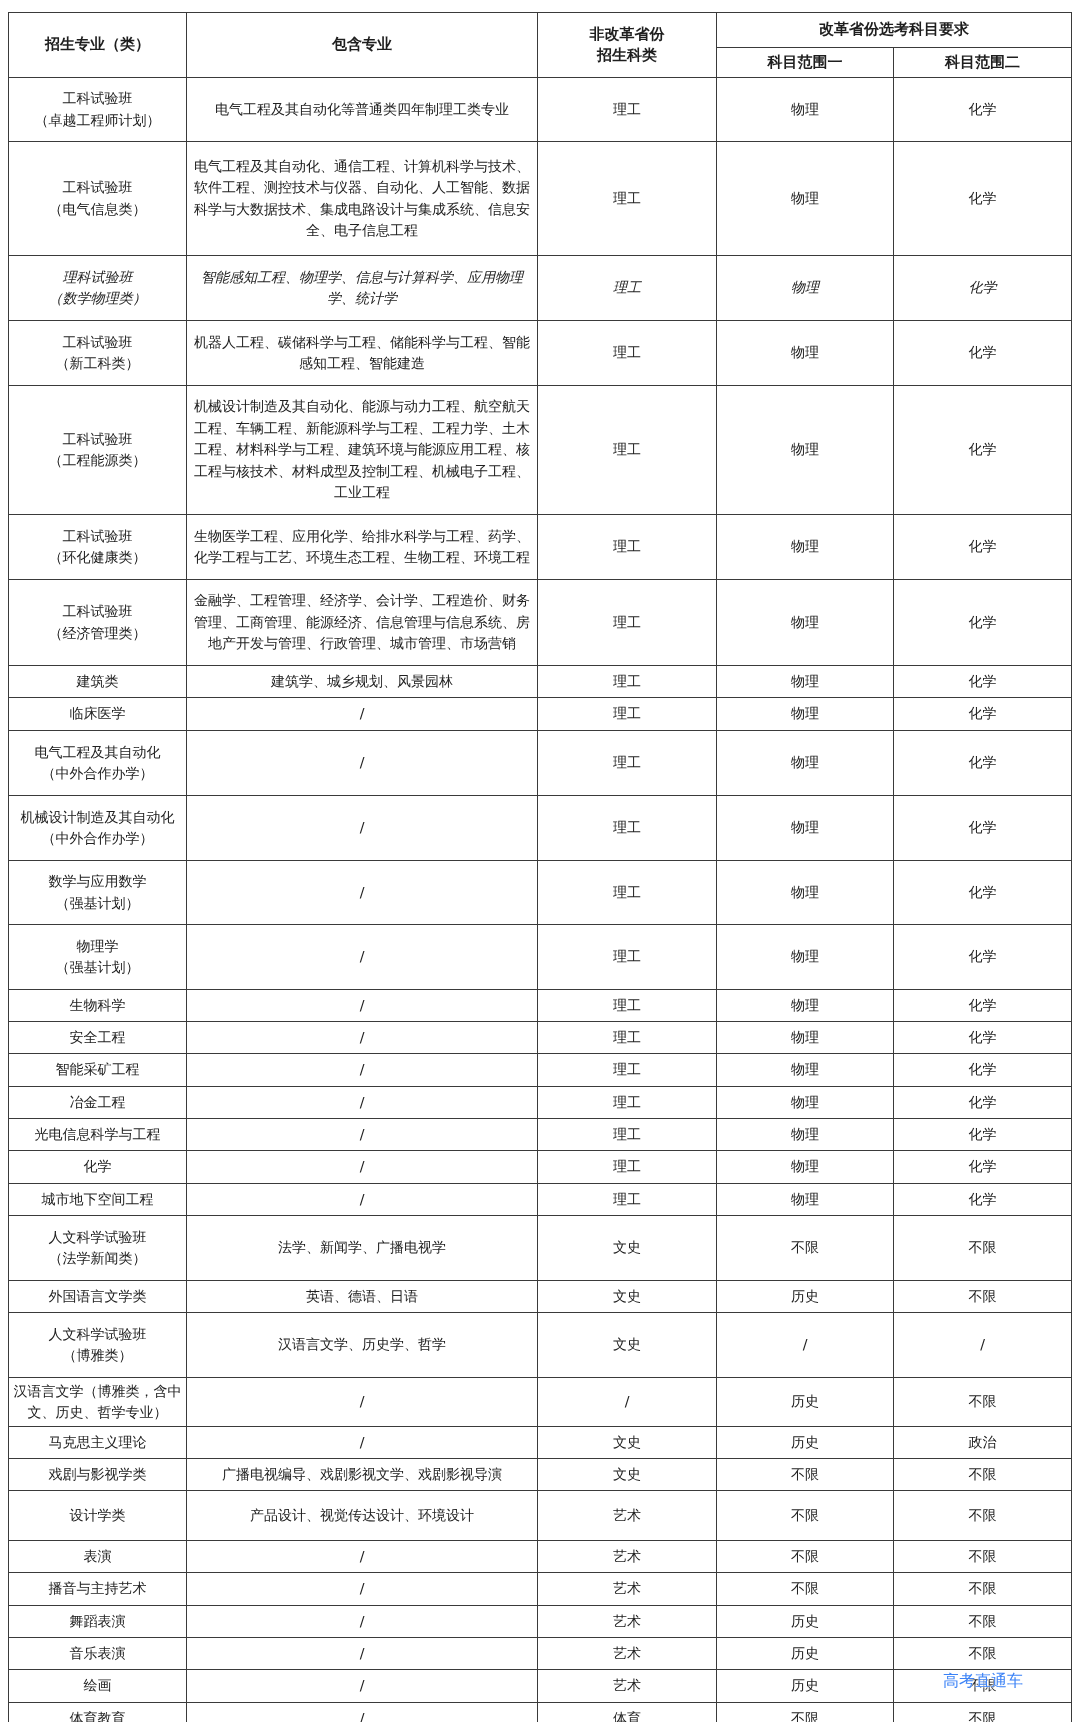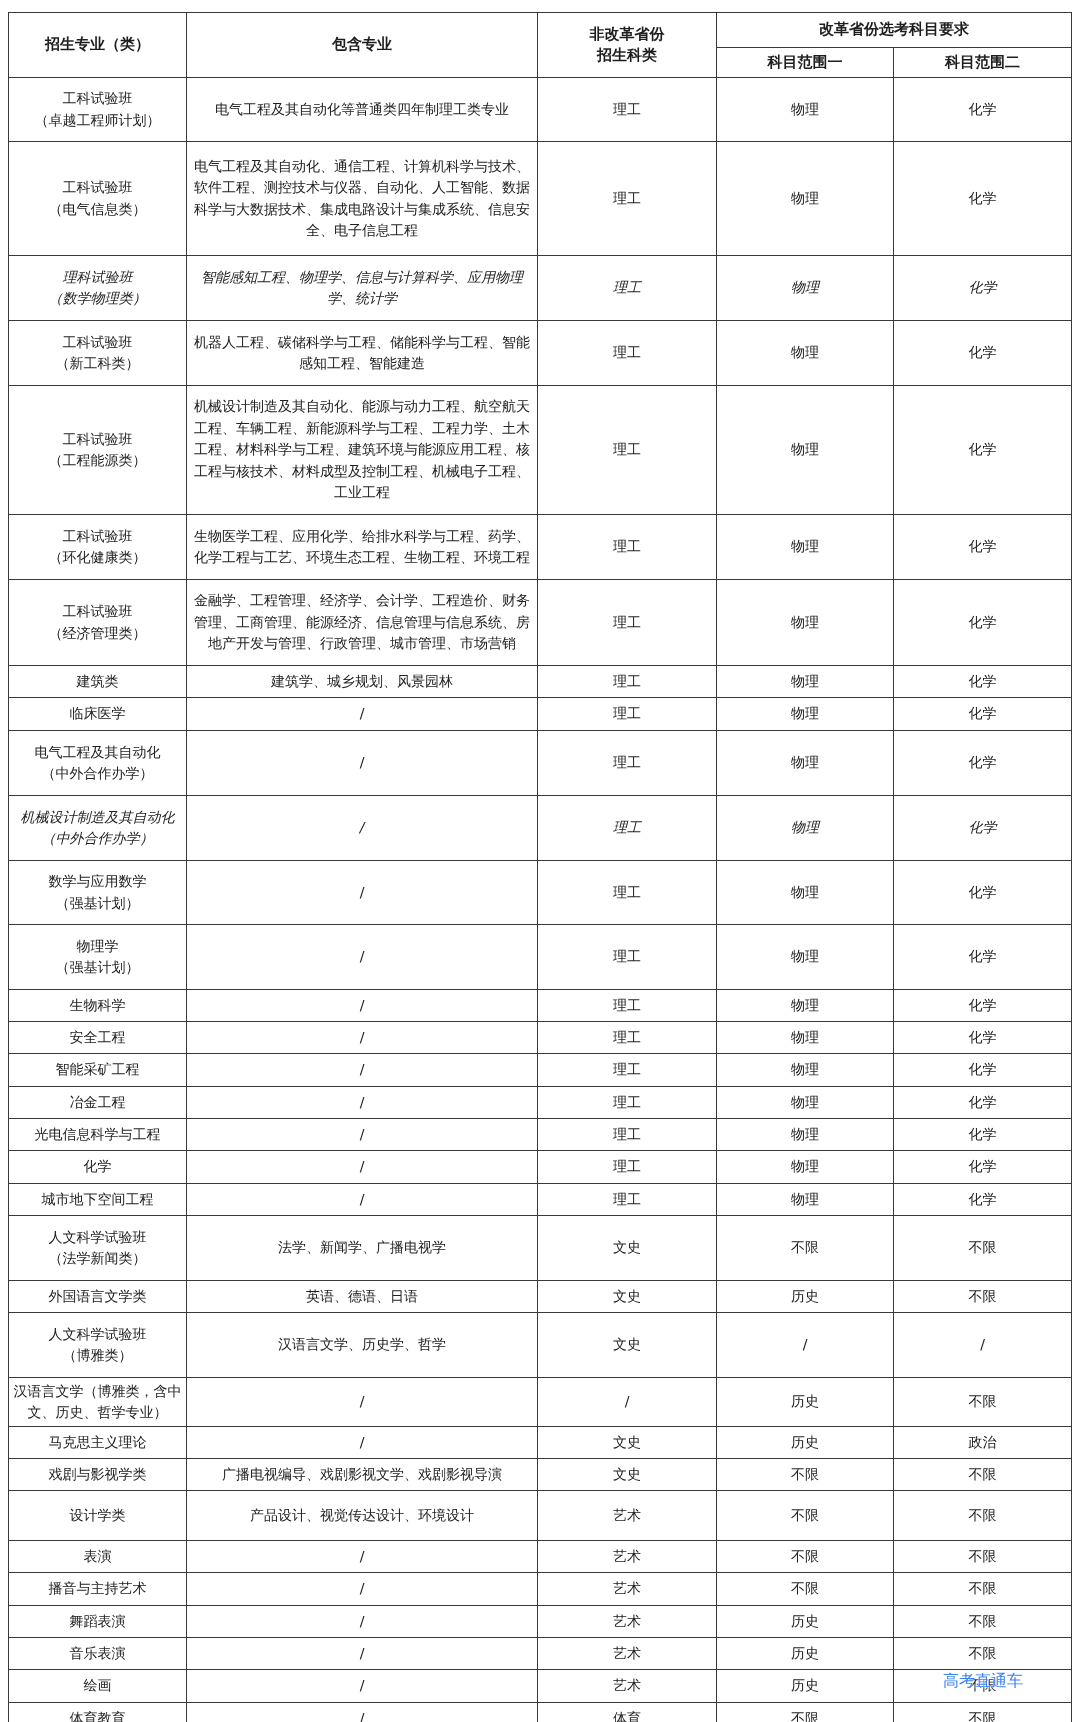--- a/index.html
+++ b/index.html
@@ -150,21 +150,21 @@
       <tr style="height: 65px;">
         <td class="name">
           <div>电气工程及其自动化</div>
           <div>（中外合作办学）</div>
         </td>
         <td class="majors slash">/</td>
         <td>理工</td>
         <td>物理</td>
         <td>化学</td>
       </tr>
-      <tr style="height: 65px; font-style: italic;">
+      <tr style="height: 65px;">
         <td class="name">
           <div>机械设计制造及其自动化</div>
           <div>（中外合作办学）</div>
         </td>
         <td class="majors slash">/</td>
         <td>理工</td>
         <td>物理</td>
         <td>化学</td>
       </tr>
       <tr style="height: 64px;">

